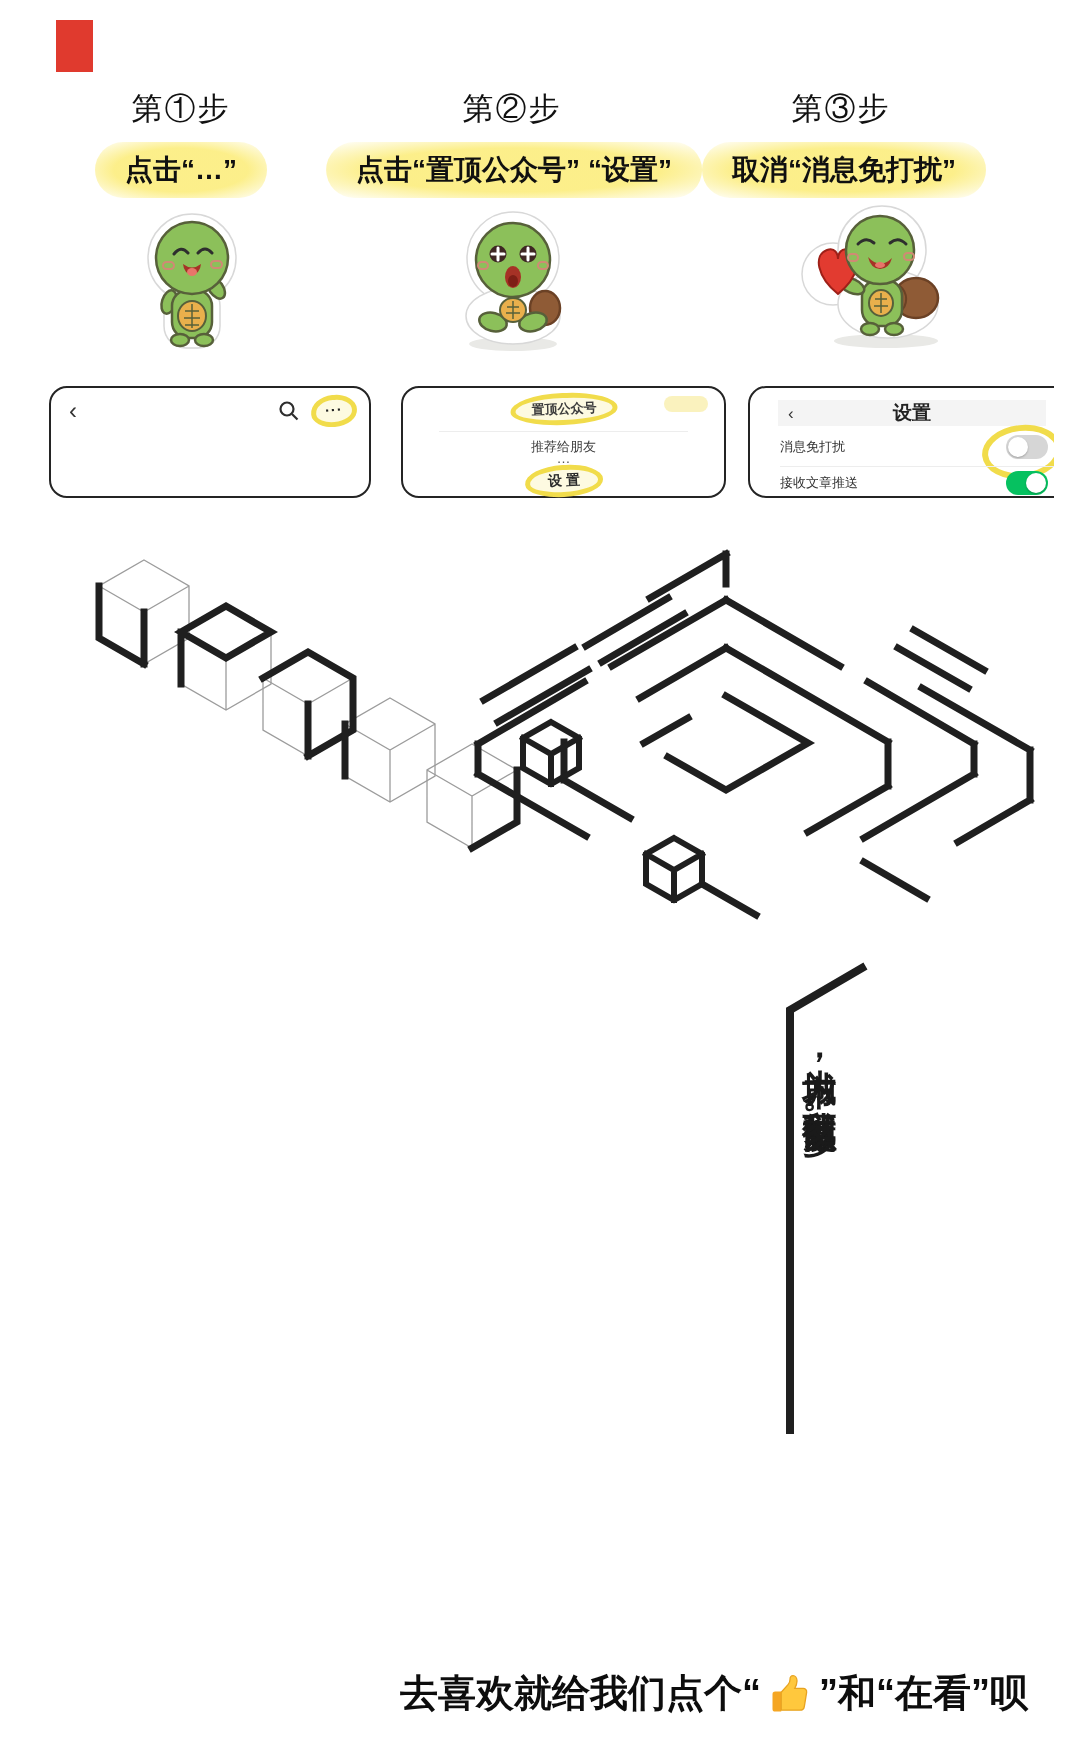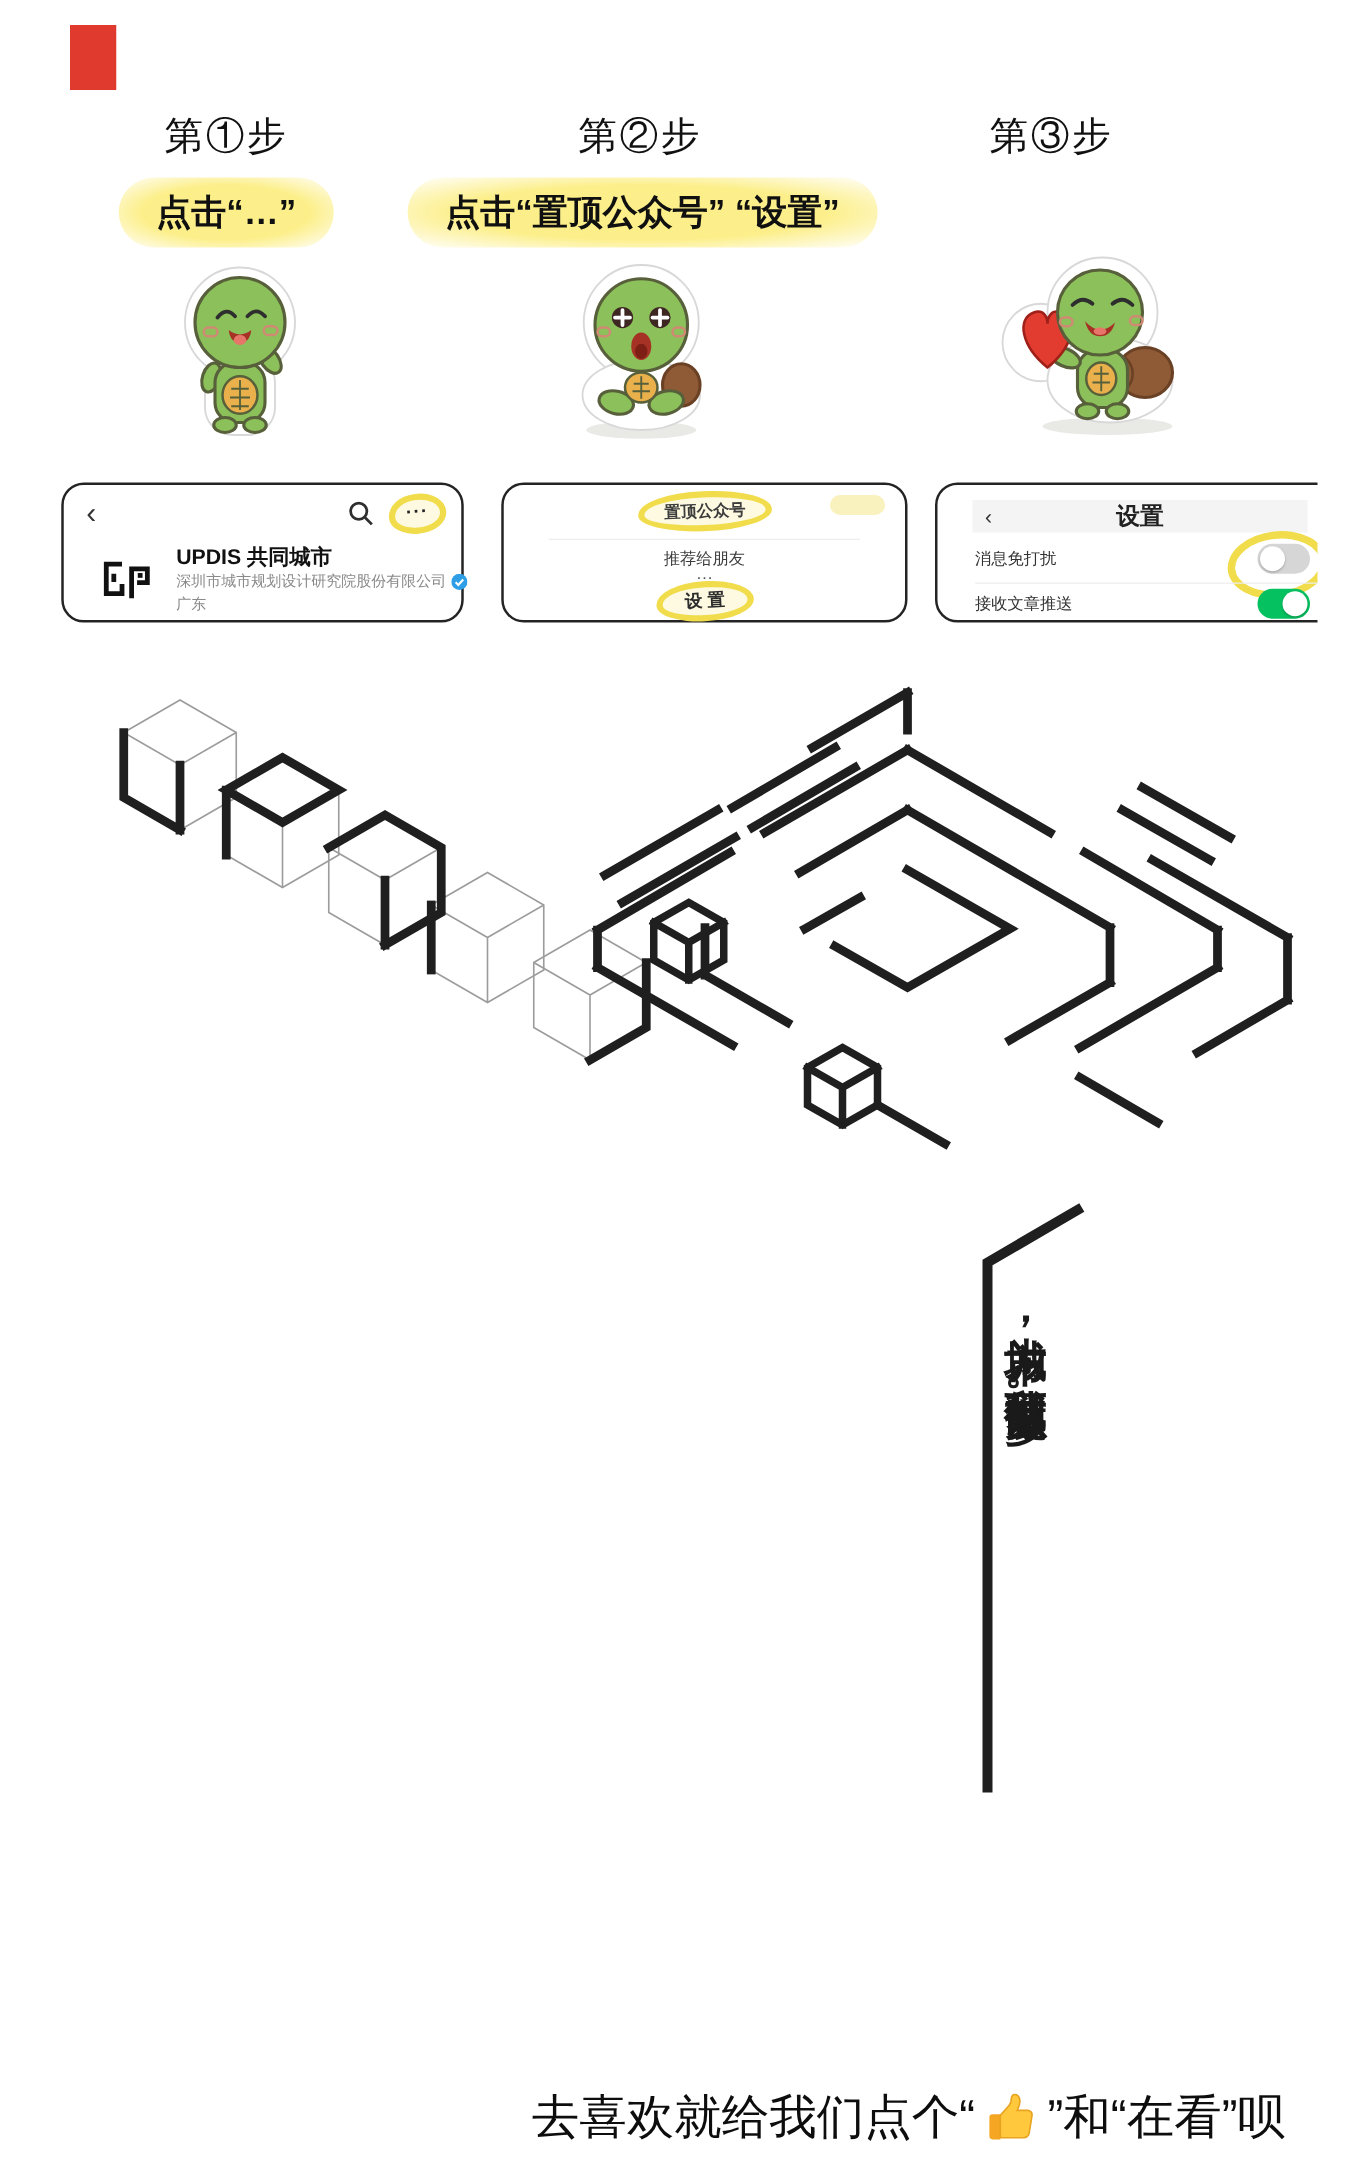--- a/index.html
+++ b/index.html
@@ -70,36 +70,37 @@
   
   #artwork{left:0;top:0;z-index:0;}
   .vertical-slogan{
     left:774px;top:1042px;writing-mode:vertical-rl;
     font-size:34px;font-weight:700;color:#1a1a1a;letter-spacing:2px;line-height:1.15;
     z-index:1;
   }
 
   
   .footer{right:26px;top:1668px;display:flex;align-items:center;gap:6px;
-    font-size:38px;font-weight:400;color:#0d0d0d;white-space:nowrap;z-index:2;}
+    font-size:38px;font-weight:700;color:#0d0d0d;white-space:nowrap;z-index:2;}
   .thumb-icon{width:42px;height:42px;margin:0 2px;}
 </style>
 </head>
 <body>
 
 <div id="page">
 
   <div class="abs red-mark"></div>
 
   <div class="abs step-title" style="left:155px">第①步</div>
   <div class="abs step-title" style="left:486px">第②步</div>
   <div class="abs step-title" style="left:815px">第③步</div>
 
   <div class="abs instruction" style="left:488px">点击“置顶公众号” “设置”</div>
   <div class="abs instruction" style="left:155px">点击“…”</div>
+  <div class="abs instruction" style="left:818px">取消“消息免打扰”</div>
 
   <svg class="abs" style="left:110px;top:212px" width="112" height="140" viewBox="0 0 112 140">
     <circle cx="56" cy="46" r="44" fill="#fff" stroke="#d8d8d8" stroke-width="1.5"></circle>
     <rect x="28" y="72" width="56" height="64" rx="22" fill="#fff" stroke="#d8d8d8" stroke-width="1.5"></rect>
     <ellipse cx="33" cy="90" rx="7" ry="12" transform="rotate(18 33 90)" fill="#8CC05A" stroke="#57603A" stroke-width="2.5"></ellipse>
     <ellipse cx="80" cy="76" rx="7" ry="12" transform="rotate(-35 80 76)" fill="#8CC05A" stroke="#57603A" stroke-width="2.5"></ellipse>
     <rect x="36" y="78" width="40" height="48" rx="16" fill="#8CC05A" stroke="#57603A" stroke-width="2.5"></rect>
     <ellipse cx="44" cy="128" rx="9" ry="6" fill="#8CC05A" stroke="#57603A" stroke-width="2.5"></ellipse>
     <ellipse cx="68" cy="128" rx="9" ry="6" fill="#8CC05A" stroke="#57603A" stroke-width="2.5"></ellipse>
     <ellipse cx="56" cy="104" rx="14" ry="15" fill="#E9B04C" stroke="#57603A" stroke-width="2"></ellipse>
@@ -156,39 +157,20 @@
   <div class="abs card" style="left:23px;width:322px">
     <div class="abs c1-topbar">
       <span class="back-chevron">‹</span>
       <span style="flex:1"></span>
       <svg width="24" height="24" viewBox="0 0 24 24" style="margin-right:10px">
         <circle cx="10" cy="10" r="6.5" stroke="#2e2e2e" stroke-width="2.2" fill="none"></circle>
         <line x1="15" y1="15" x2="20.5" y2="20.5" stroke="#2e2e2e" stroke-width="2.2"></line>
       </svg>
       <div class="ring more-ring">
         <span class="more-dots">···</span>
-      </div>
-    </div>
-    <div class="abs" style="left:28px;top:48px;display:flex;gap:16px">
-      <svg width="46" height="46" viewBox="0 0 84 64" style="margin-top:6px">
-        <path d="M34,7 H11 V50 H34 V36" stroke="#111" stroke-width="7" fill="none"></path>
-        <path d="M22,21 V33" stroke="#111" stroke-width="7" fill="none"></path>
-        <path d="M48,57 V14 H71 V34 H56" stroke="#111" stroke-width="7" fill="none"></path>
-        <rect x="57" y="20" width="7" height="7" fill="#111"></rect>
-      </svg>
-      <div>
-        <div class="c1-name">UPDIS 共同城市</div>
-        <div class="c1-company">
-          <span>深圳市城市规划设计研究院股份有限公司</span>
-          <svg width="13" height="13" viewBox="0 0 14 14">
-            <circle cx="7" cy="7" r="7" fill="#2e9fe6"></circle>
-            <path d="M3.8,7.3 L6.1,9.6 L10.3,4.9" stroke="#fff" stroke-width="1.8" fill="none"></path>
-          </svg>
-        </div>
-        <div class="c1-region">广东</div>
       </div>
     </div>
   </div>
 
   <div class="abs card" style="left:375px;width:325px">
     <div class="abs smudge" style="right:16px;top:8px"></div>
     <div class="ring abs" style="left:50%;top:5px;transform:translateX(-50%) rotate(-2deg);height:32px;padding:0 16px">
       <span style="font-size:13px;font-weight:600;color:#3d3d3d;white-space:nowrap">置顶公众号</span>
     </div>
     <div class="abs menu-divider" style="top:43px"></div>

